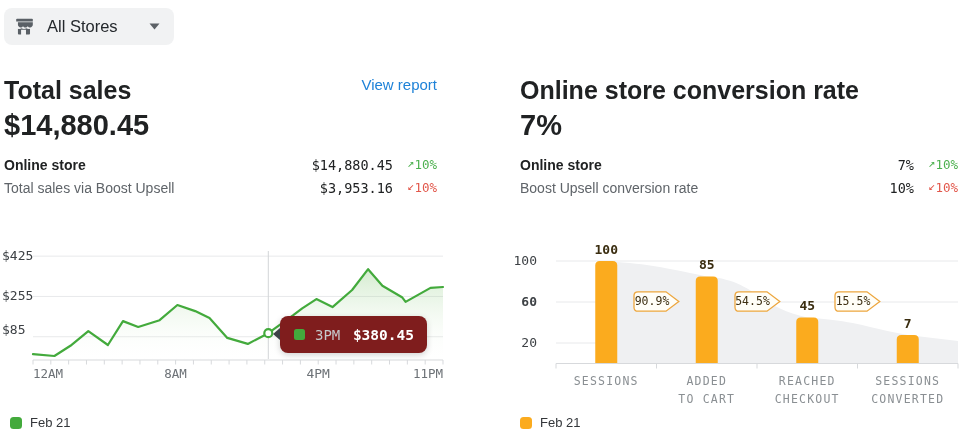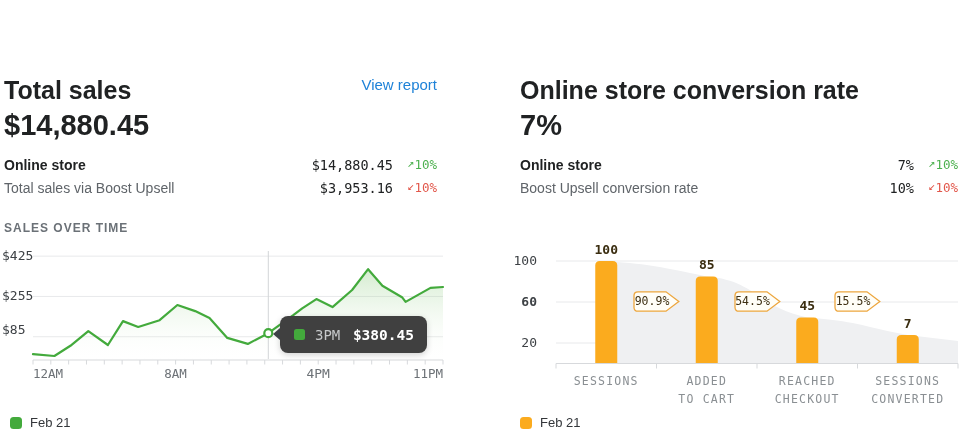--- a/index.html
+++ b/index.html
@@ -37,21 +37,21 @@
   .row-delta.up{color:#4db14f;}
   .row-delta.down{color:#e2574b;}
   .row-delta .arr{font-size:12px;position:relative;top:-2px;margin-right:0;}
   .sec-label{margin-top:22px;font-size:12px;font-weight:700;letter-spacing:1px;color:#6b7177;}
 
   
   .clab{position:absolute;z-index:1;white-space:nowrap;font-family:"DejaVu Sans Mono",monospace;}
 
   
   .tooltip{position:absolute;left:280px;top:316px;width:147px;height:37px;z-index:3;
-           background:#404040;border-radius:8px;display:flex;align-items:center;
+           background:#7f1d1d;border-radius:8px;display:flex;align-items:center;
            padding:0 13px 0 14px;box-sizing:border-box;box-shadow:0 2px 6px rgba(0,0,0,.18);}
   .tooltip::before{content:'';position:absolute;left:-7px;top:12px;width:0;height:0;
            border-top:6px solid transparent;border-bottom:6px solid transparent;
            border-right:7px solid #3d4147;}
   .tt-square{width:11px;height:11px;border-radius:2.5px;background:#43aa3c;flex:0 0 auto;}
   .tt-time{margin-left:10px;font-family:"DejaVu Sans Mono",monospace;font-size:14px;color:#c6c8ca;}
   .tt-value{margin-left:auto;font-family:"DejaVu Sans Mono",monospace;font-size:14.5px;
             font-weight:700;color:#ffffff;}
 
   
@@ -122,20 +122,35 @@
       <path d="M896.75,363.5 L896.75,339.5 Q896.75,335 901.25,335 L914.25,335 Q918.75,335 918.75,339.5 L918.75,363.5 Z" fill="#fbab1e"></path>
       <line x1="556" x2="958" y1="363.5" y2="363.5" stroke="#d7d9dc" stroke-width="1.2"></line>
       <line x1="556" x2="556" y1="363.5" y2="368.5" stroke="#d7d9dc" stroke-width="1"></line>
       <line x1="656.5" x2="656.5" y1="363.5" y2="368.5" stroke="#d7d9dc" stroke-width="1"></line>
       <line x1="757" x2="757" y1="363.5" y2="368.5" stroke="#d7d9dc" stroke-width="1"></line>
       <line x1="857.5" x2="857.5" y1="363.5" y2="368.5" stroke="#d7d9dc" stroke-width="1"></line>
       <line x1="958" x2="958" y1="363.5" y2="368.5" stroke="#d7d9dc" stroke-width="1"></line>
     </svg>
 
   <div class="topbar">
+    <button class="pill" id="store-btn">
+      <span class="icon">
+        <svg viewBox="0 0 24 24" width="21" height="21" fill="#5a6066">
+          <path d="M3.5 3h17a1 1 0 0 1 1 1v2.2h-19V4a1 1 0 0 1 1-1z"></path>
+          <path d="M2.5 7h19v3.1c0 1.7-1.4 3-3.1 3-1.1 0-2.1-.5-2.7-1.4-.6.9-1.6 1.4-2.7 1.4s-2.1-.5-2.7-1.4c-.6.9-1.6 1.4-2.7 1.4-1.7 0-3.1-1.3-3.1-3V7z"></path>
+          <path d="M4.5 14.6c.5.2 1 .3 1.5.3 1 0 1.9-.3 2.7-.9.8.6 1.7.9 2.7.9s1.9-.3 2.7-.9c.8.6 1.7.9 2.7.9.5 0 1-.1 1.5-.3V20a1 1 0 0 1-1 1h-3.6v-5.2H8.1V21H5.5a1 1 0 0 1-1-1v-5.4z"></path>
+        </svg>
+      </span>
+      <span class="pill-label">All Stores</span>
+      <span class="caret">
+        <svg width="11" height="7" viewBox="0 0 11 7">
+            <path d="M0.5 0.5h10L5.5 6.5z" fill="#5c6166"></path>
+          </svg>
+      </span>
+    </button>
   </div>
 
   <section class="panel panel-left">
     <div class="panel-head">
       <h2 class="panel-title">Total sales</h2>
       <a class="view-report">View report</a>
     </div>
     <div class="big-number">$14,880.45</div>
     <div class="rows">
       <div class="row">
@@ -148,21 +163,20 @@
       </div>
       <div class="row">
         <span class="row-label">Total sales via Boost Upsell</span>
         <span class="row-value">$3,953.16</span>
         <span class="row-delta down">
             <span class="arr">↙</span>
             <span>10%</span>
           </span>
       </div>
     </div>
-    <div class="sec-label">SALES OVER TIME</div>
   </section>
 
   <section class="panel panel-right">
     <div class="panel-head">
       <h2 class="panel-title">Online store conversion rate</h2>
     </div>
     <div class="big-number">7%</div>
     <div class="rows">
       <div class="row">
         <span class="row-label strong">Online store</span>

